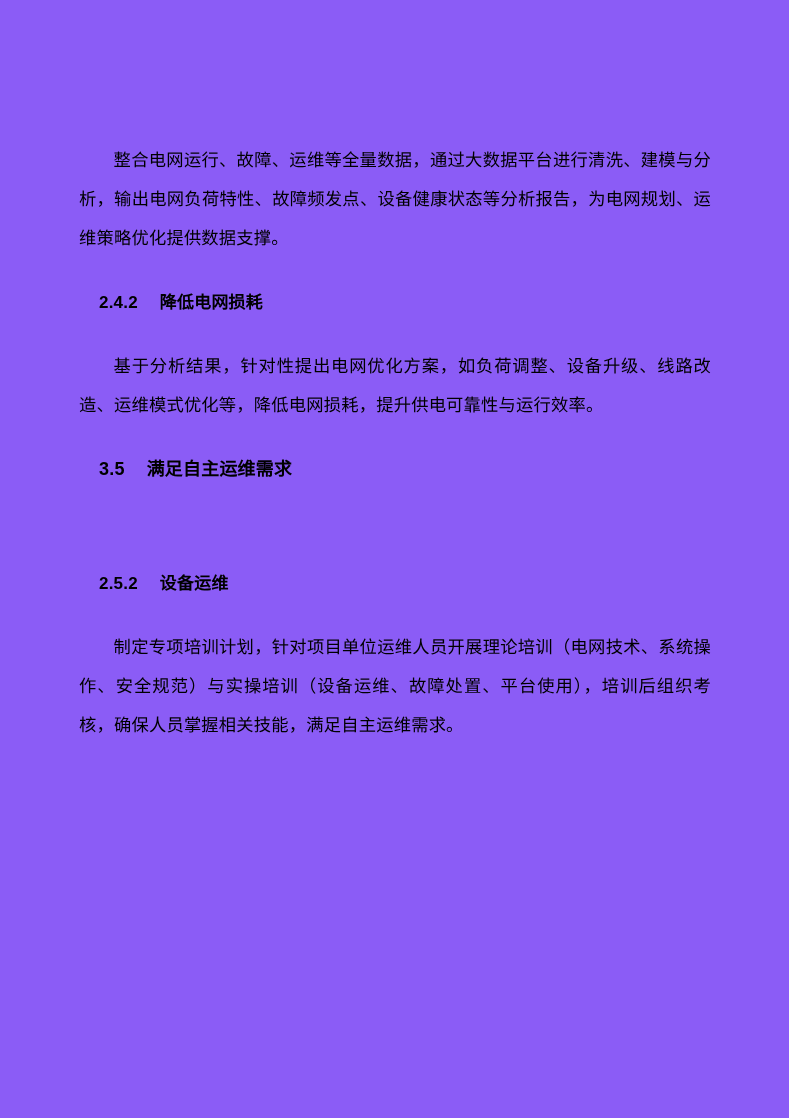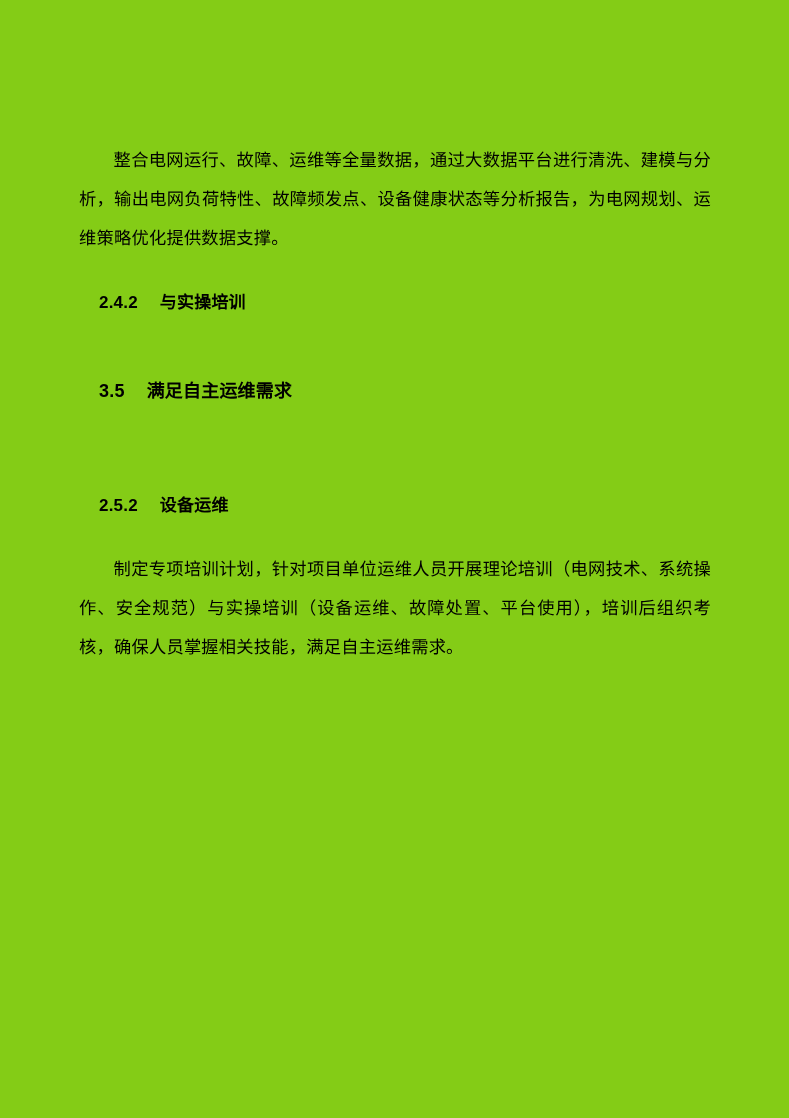--- a/index.html
+++ b/index.html
@@ -12,21 +12,21 @@
     font-family: "Liberation Sans", "DejaVu Sans", sans-serif;
     color: #000000;
     -webkit-font-smoothing: antialiased;
   }
 
   .page {
     position: relative;
     width: 789px;
     height: 1118px;
     margin: 0 auto;
-    background: #84cc16;
+    background: #8b5cf6;
     overflow: hidden;
     box-sizing: border-box;
   }
 
   .content {
     position: absolute;
     left: 79px;
     top: 0;
     width: 632px;
   }
@@ -89,24 +89,25 @@
 
 <div class="page">
   <div class="content">
 
     <div class="sp-top"></div>
 
     <p class="para">整合电网运行、故障、运维等全量数据，通过大数据平台进行清洗、建模与分析，输出电网负荷特性、故障频发点、设备健康状态等分析报告，为电网规划、运维策略优化提供数据支撑。</p>
 
     <div class="sp-para-h"></div>
 
-    <h3 class="h-sub"><span class="num">2.4.2</span><span>与实操培训</span></h3>
+    <h3 class="h-sub"><span class="num">2.4.2</span><span>降低电网损耗</span></h3>
 
     <div class="sp-h-para"></div>
 
+    <p class="para">基于分析结果，针对性提出电网优化方案，如负荷调整、设备升级、线路改造、运维模式优化等，降低电网损耗，提升供电可靠性与运行效率。</p>
 
     <div class="sp-para-sec"></div>
 
     <h2 class="h-sec"><span class="num">3.5</span><span>满足自主运维需求</span></h2>
 
     <div class="sp-sec-sub"></div>
 
 
     <div class="sp-h-para"></div>
 

